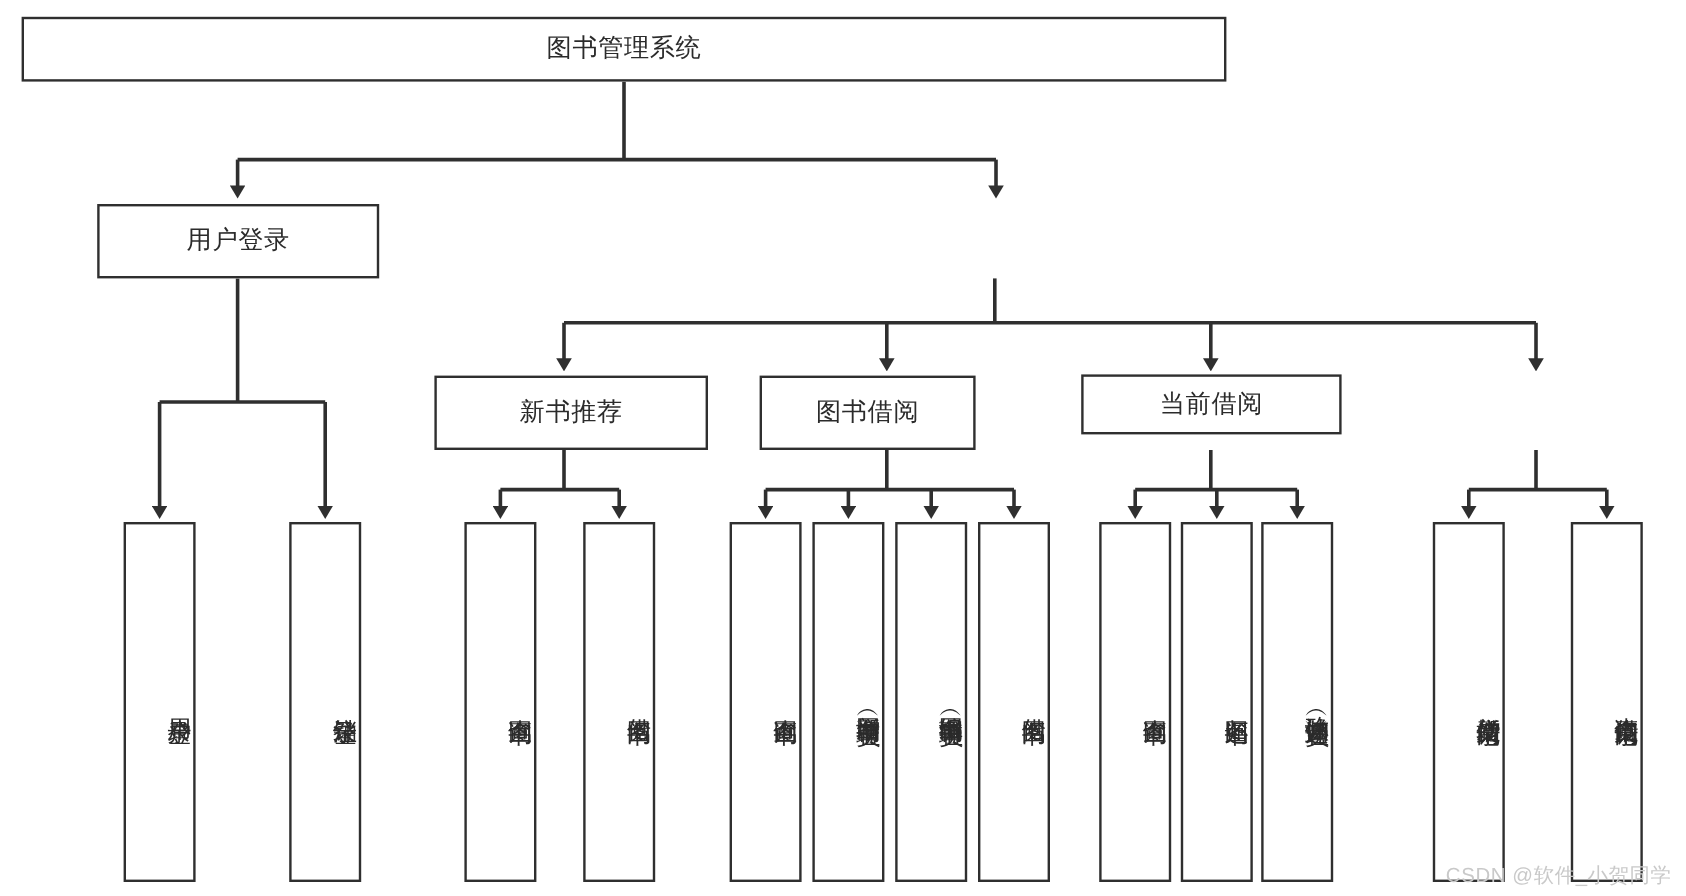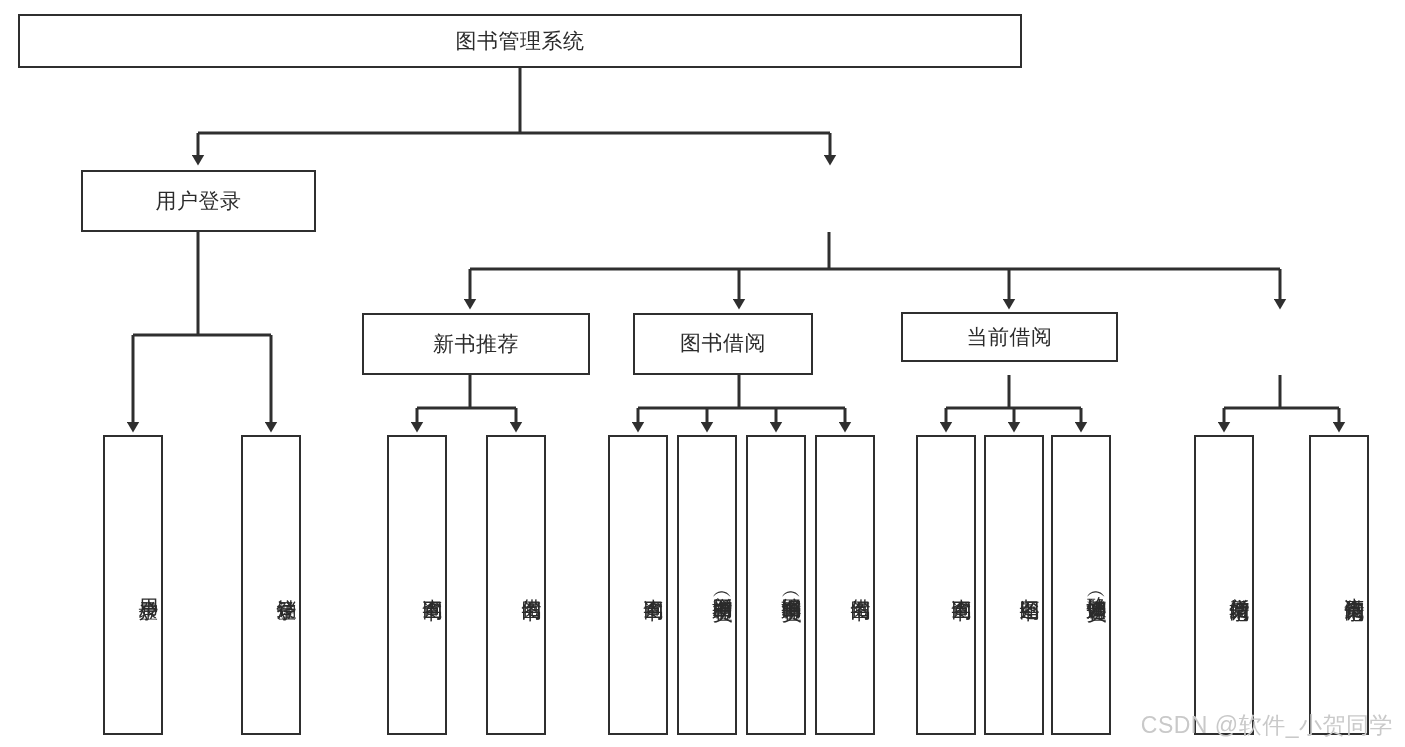--- a/index.html
+++ b/index.html
@@ -55,21 +55,21 @@
     display: block;
     text-align: center;
   }
   .root {
     font-size: 22px;
   }
   #watermark {
     position: absolute;
     right: 12px;
     bottom: 6px;
-    font-size: 23px;
+    font-size: 17px;
     color: #c9c9c9;
     white-space: nowrap;
     letter-spacing: 0.5px;
   }
 </style>
 </head>
 <body>
 
 <div id="canvas">
 

